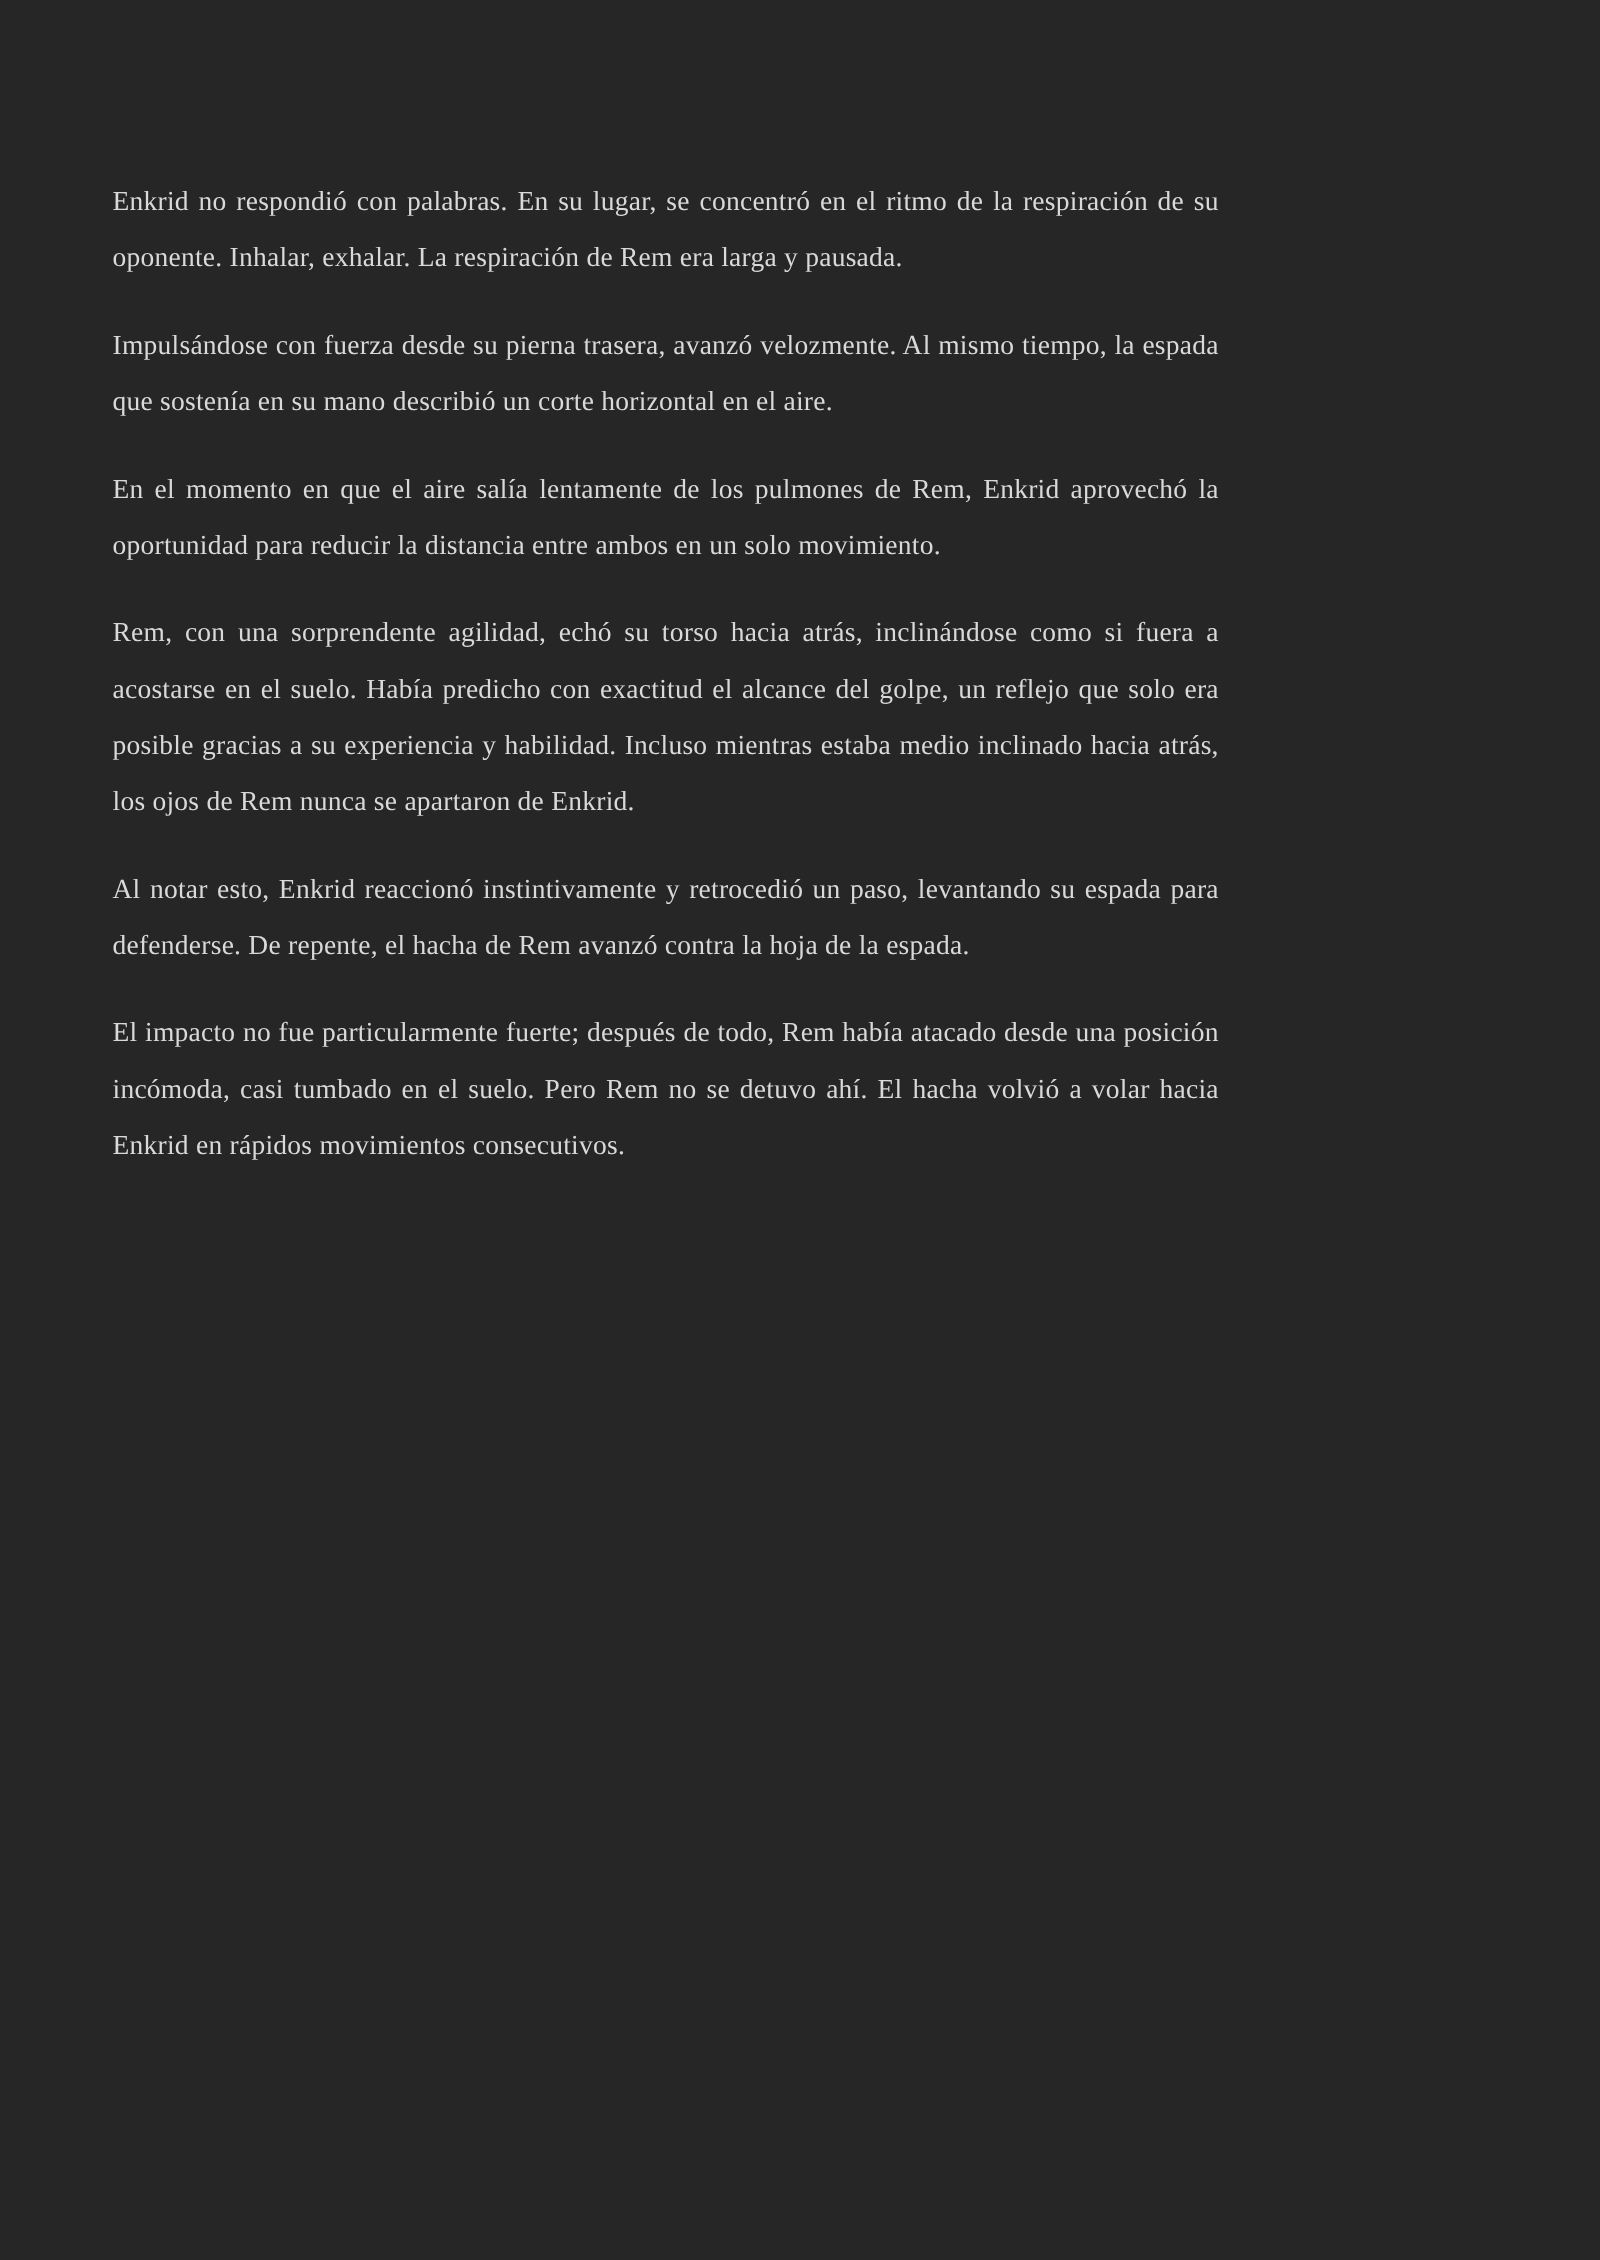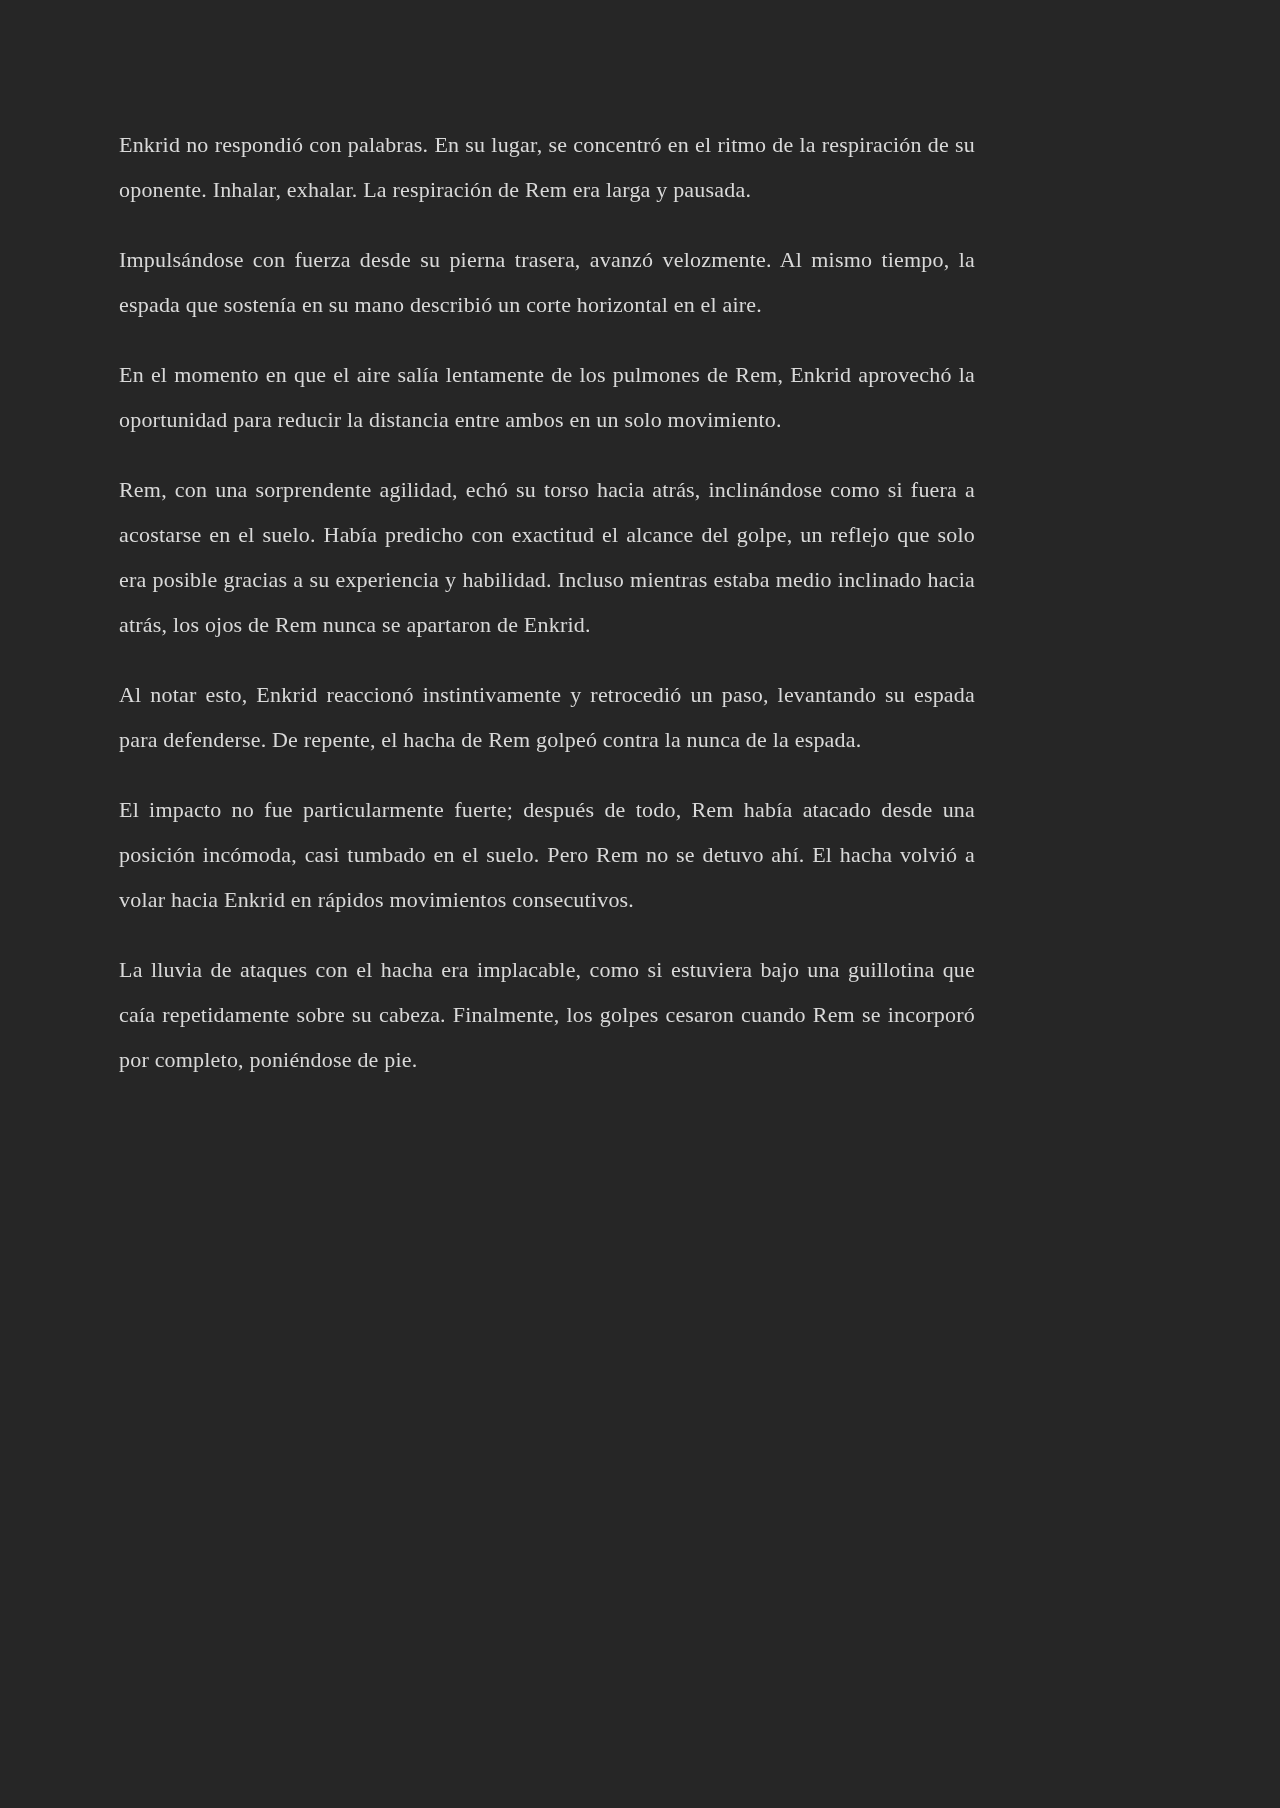--- a/index.html
+++ b/index.html
@@ -10,36 +10,36 @@
     width: 1280px;
     height: 1808px;
     background: #262626;
     color: #d9d9d9;
     font-family: "Liberation Serif", "DejaVu Serif", serif;
     overflow: hidden;
   }
   .page {
     box-sizing: border-box;
     padding-top: 122px;
-    padding-left: 119px;
+    padding-left: 90px;
     width: 975px; 
+    margin-top: 16px;
   }
   .para {
     margin: 0 0 25px 0;
     font-size: 22px;
     line-height: 45px;
     text-align: justify;
     text-justify: inter-word;
     letter-spacing: 0.2px;
   }
 </style>
 </head>
 <body style="background: rgb(38, 38, 38); color: rgb(217, 217, 217);">
 
 <div class="page">
   <p class="para">Enkrid no respondió con palabras. En su lugar, se concentró en el ritmo de la respiración de su oponente. Inhalar, exhalar. La respiración de Rem era larga y pausada.</p>
   <p class="para">Impulsándose con fuerza desde su pierna trasera, avanzó velozmente. Al mismo tiempo, la espada que sostenía en su mano describió un corte horizontal en el aire.</p>
   <p class="para">En el momento en que el aire salía lentamente de los pulmones de Rem, Enkrid aprovechó la oportunidad para reducir la distancia entre ambos en un solo movimiento.</p>
   <p class="para">Rem, con una sorprendente agilidad, echó su torso hacia atrás, inclinándose como si fuera a acostarse en el suelo. Había predicho con exactitud el alcance del golpe, un reflejo que solo era posible gracias a su experiencia y habilidad. Incluso mientras estaba medio inclinado hacia atrás, los ojos de Rem nunca se apartaron de Enkrid.</p>
-  <p class="para">Al notar esto, Enkrid reaccionó instintivamente y retrocedió un paso, levantando su espada para defenderse. De repente, el hacha de Rem golpeó contra la nunca de la espada.</p>
+  <p class="para">Al notar esto, Enkrid reaccionó instintivamente y retrocedió un paso, levantando su espada para defenderse. De repente, el hacha de Rem avanzó contra la hoja de la espada.</p>
   <p class="para">El impacto no fue particularmente fuerte; después de todo, Rem había atacado desde una posición incómoda, casi tumbado en el suelo. Pero Rem no se detuvo ahí. El hacha volvió a volar hacia Enkrid en rápidos movimientos consecutivos.</p>
-  <p class="para">La lluvia de ataques con el hacha era implacable, como si estuviera bajo una guillotina que caía repetidamente sobre su cabeza. Finalmente, los golpes cesaron cuando Rem se incorporó por completo, poniéndose de pie.</p>
 </div>
 
 </body></html>

